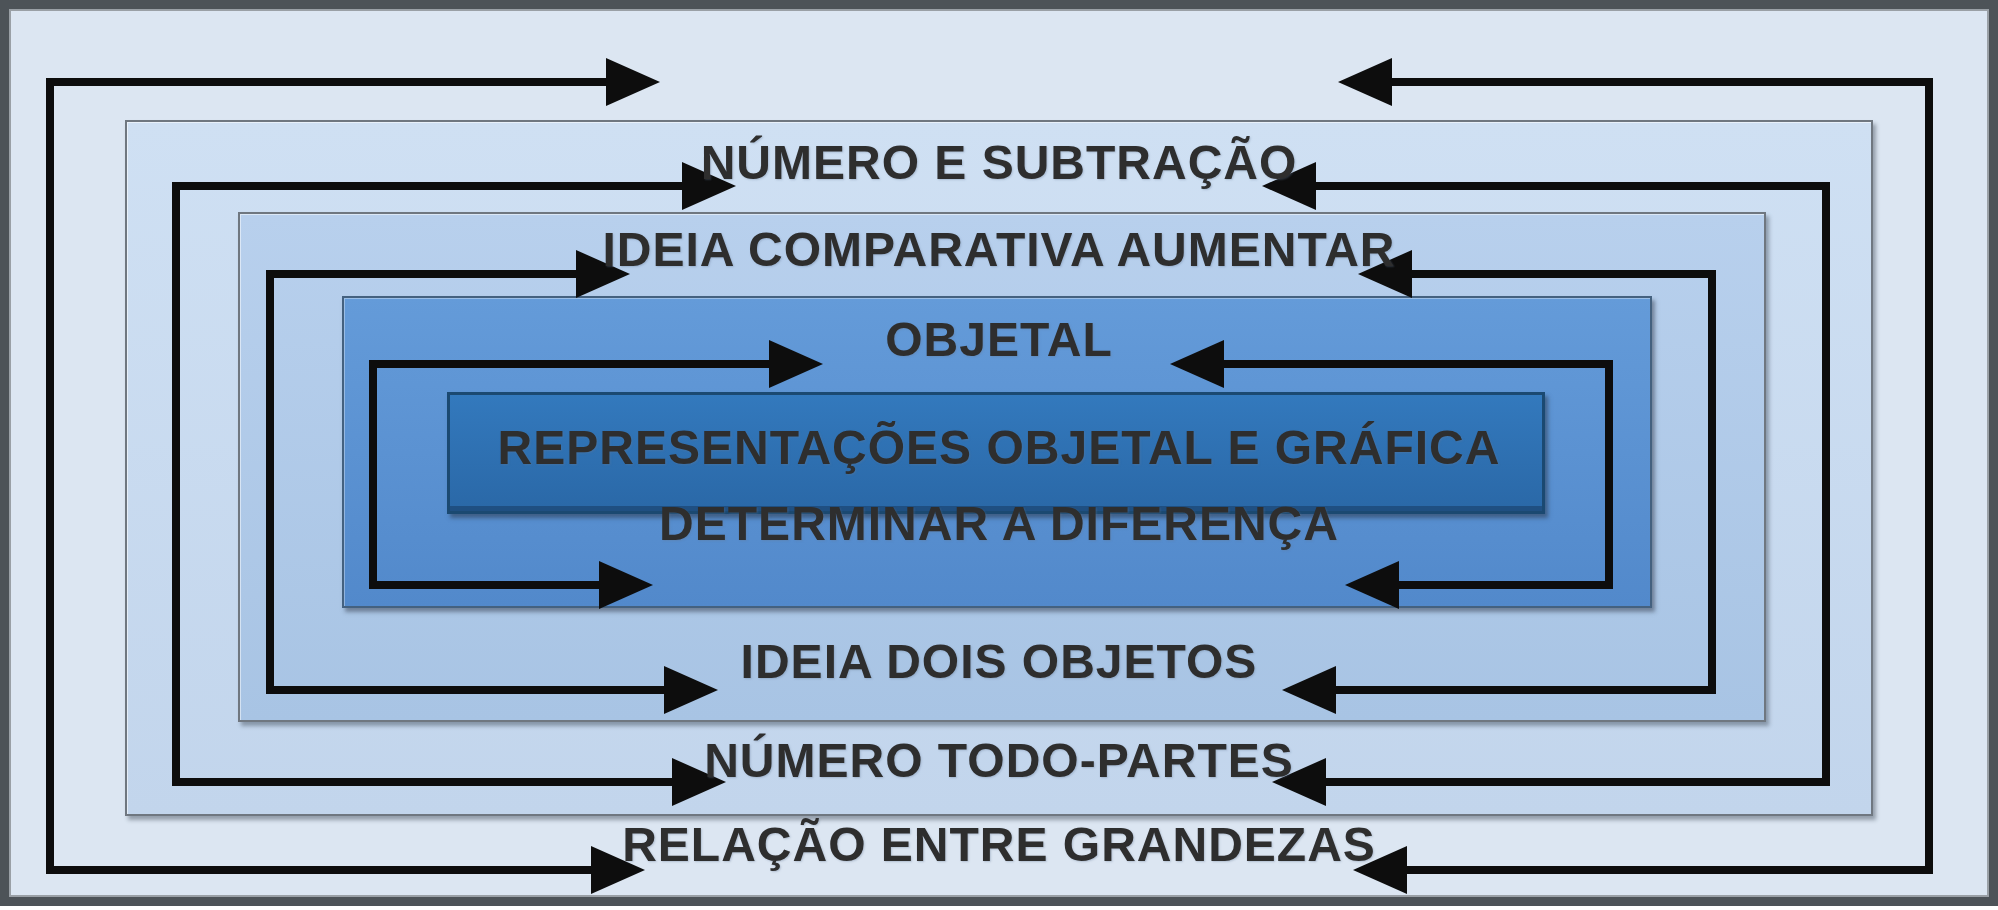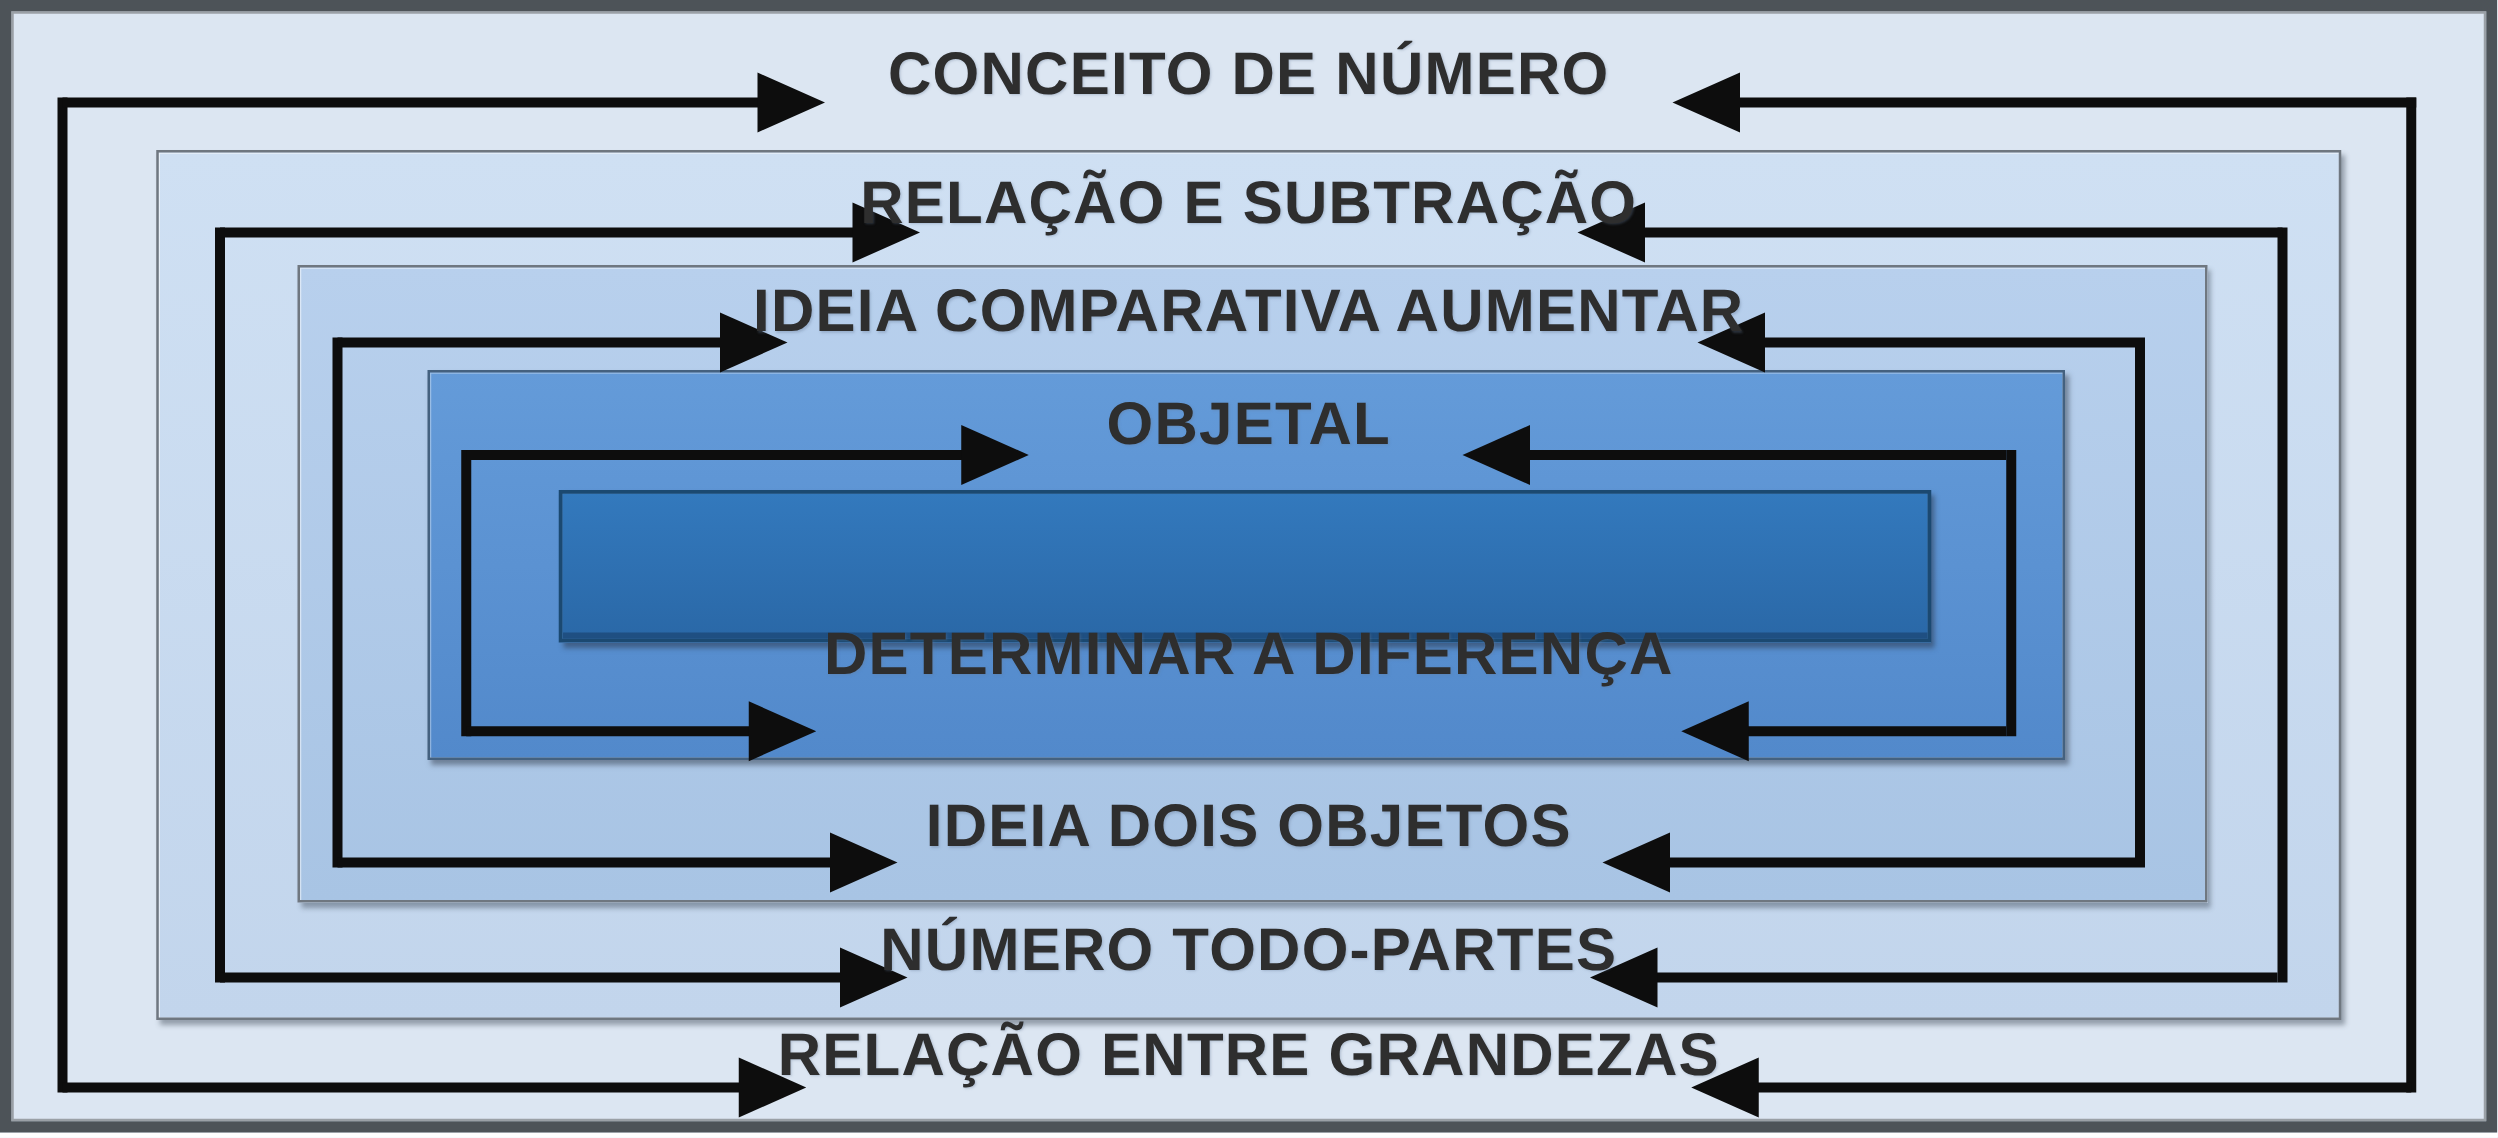--- a/index.html
+++ b/index.html
@@ -36,25 +36,25 @@
 <body>
 
 <div class="wrap">
   <div class="canvas">
 
     <div class="ring l2"></div>
     <div class="ring l3"></div>
     <div class="ring l4"></div>
     <div class="ring l5"></div>
 
-    <div class="lbl" style="top:30px">CONCEITO DE NÚMERO</div>
-    <div class="lbl" style="top:133px">RELAÇÃO E SUBTRAÇÃO</div>
+    <div class="lbl" style="top:133px">NÚMERO E SUBTRAÇÃO</div>
     <div class="lbl" style="top:220px">IDEIA COMPARATIVA AUMENTAR</div>
     <div class="lbl" style="top:310px">OBJETAL</div>
 
+    <div class="lbl" style="top:418px">REPRESENTAÇÕES OBJETAL E GRÁFICA</div>
 
     <div class="lbl" style="top:494px">DETERMINAR A DIFERENÇA</div>
     <div class="lbl" style="top:632px">IDEIA DOIS OBJETOS</div>
     <div class="lbl" style="top:731px">NÚMERO TODO-PARTES</div>
     <div class="lbl" style="top:815px">RELAÇÃO ENTRE GRANDEZAS</div>
 
     <div class="vline" style="left:46px;top:78px;height:796px"></div>
     <div class="vline" style="left:172px;top:182px;height:604px"></div>
     <div class="vline" style="left:266px;top:270px;height:424px"></div>
     <div class="vline" style="left:369px;top:360px;height:229px"></div>

